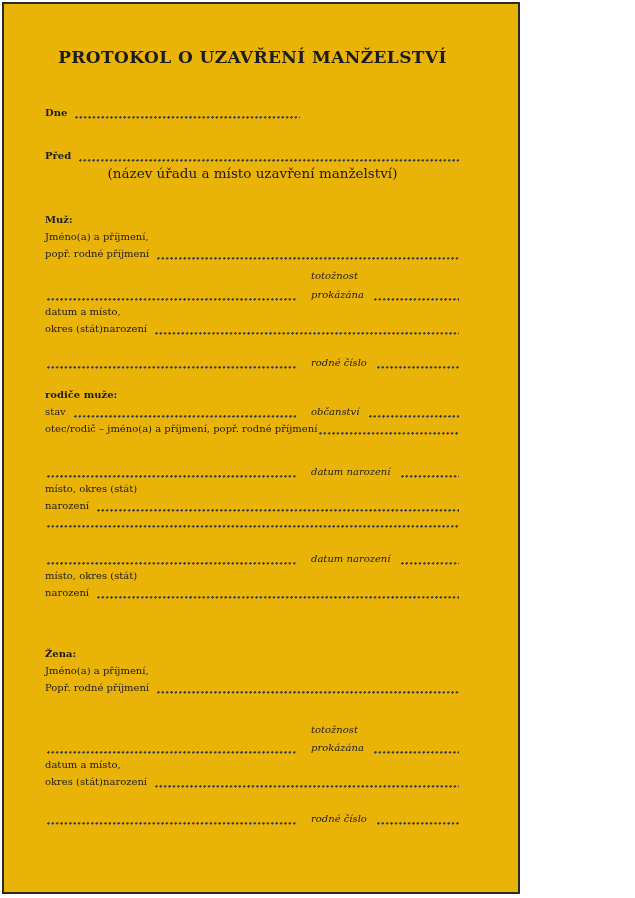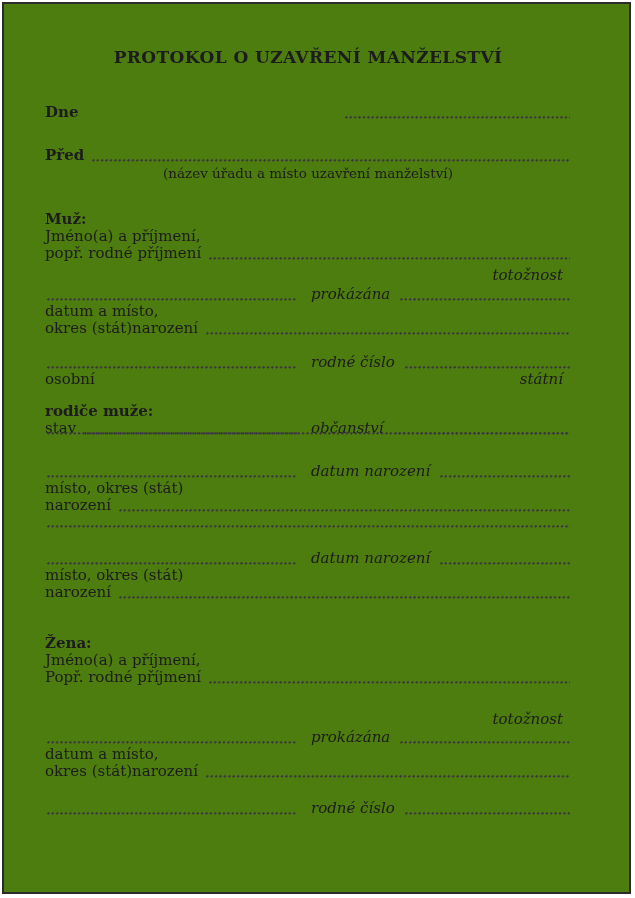--- a/index.html
+++ b/index.html
@@ -5,44 +5,43 @@
   html, body {
     margin: 0;
     padding: 0;
     background: #ffffff;
     font-family: "DejaVu Serif", "Liberation Serif", serif;
     color: #1c1c1c;
   }
   .page {
     box-sizing: border-box;
     margin: 2px;
-    width: 629px;
+    width: 518px;
     height: 892px;
     border: 2px solid #2b2b2b;
-    background: #4d7c0f;
+    background: #eab308;
     overflow: hidden;
     position: relative;
   }
   .content {
     padding: 42px 58px 0 41px; 
   }
   .title {
     font-size: 17px;
     line-height: 22px;
     font-weight: bold;
     text-align: center;
     letter-spacing: 0.4px;
     white-space: nowrap;
   }
   .row {
     display: flex;
-    font-size: 15px;
+    font-size: 10px;
     line-height: 17px;
     white-space: nowrap;
-    justify-content: space-between;
   }
   .hint {
     font-size: 13.5px;
     line-height: 17px;
     text-align: center;
   }
   .b { font-weight: bold; }
   .lbl { margin-right: 6px; }
   .lbl0 { margin-right: 0; }
   
@@ -77,21 +76,21 @@
   .mt2  { margin-top: 2px; }
   .mt5  { margin-top: 5px; }
   .mt15 { margin-top: 15px; }
   .mt16 { margin-top: 16px; }
   .mt17 { margin-top: 17px; }
   .mt19 { margin-top: 26px; }
   .mt20 { margin-top: 20px; }
   .mt25 { margin-top: 25px; }
   .mt29 { margin-top: 29px; }
   .mt36 { margin-top: 36px; }
-  .mt44 { margin-top: 34px; }
+  .mt44 { margin-top: 44px; }
 </style>
 </head>
 <body>
 
 <div class="page">
   <div class="content">
 
     <div class="title">PROTOKOL O UZAVŘENÍ MANŽELSTVÍ</div>
 
     <div class="row mt36">
@@ -132,40 +131,35 @@
     <div class="row">
       <span class="lbl">okres (stát)narození</span>
       <span class="dots"></span>
     </div>
     <div class="row mt17">
       <span class="colL">
           <span class="dots"></span>
         </span>
       <span class="mid">rodné číslo</span>
       <span class="dots"></span>
-    </div>
-    <div class="row">
-      <span class="colL">
-          <span>osobní</span>
-        </span>
-      <span class="mid">státní</span>
     </div>
     <div class="row mt15">
       <span class="b">rodiče muže:</span>
     </div>
 
     <div class="row">
       <span class="colL">
         <span class="lbl">stav</span>
         <span class="dots"></span>
       </span>
       <span class="mid">občanství</span>
       <span class="dots"></span>
     </div>
     <div class="row">
+      <span class="lbl0">otec/rodič – jméno(a) a příjmení, popř. rodné příjmení</span>
       <span class="dots"></span>
     </div>
     <div class="row mt19">
       <span class="colL">
           <span class="dots"></span>
         </span>
       <span class="mid">datum narození</span>
       <span class="dots"></span>
     </div>
     <div class="row">

